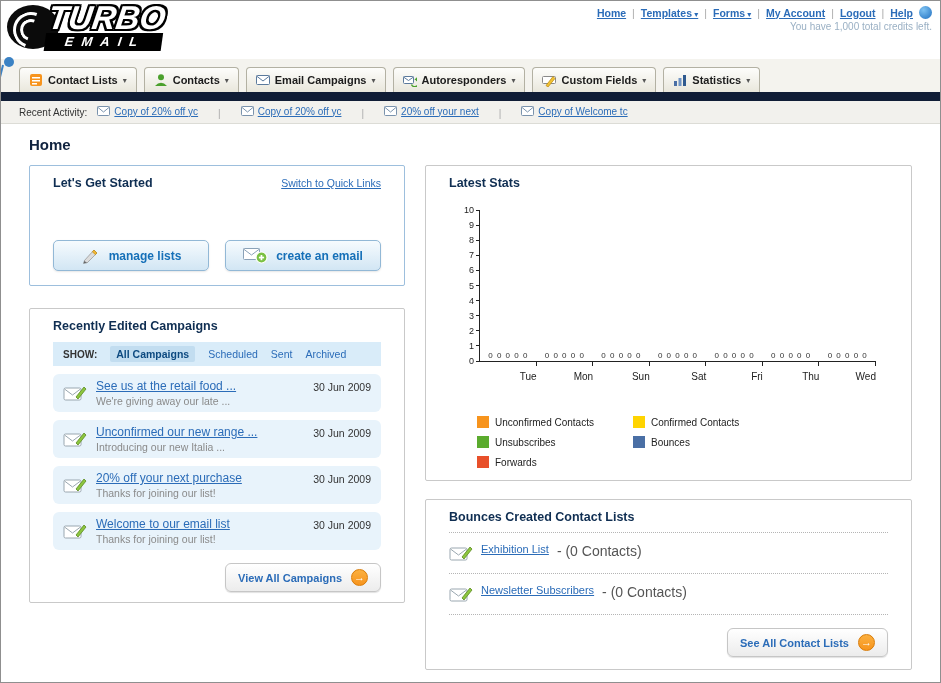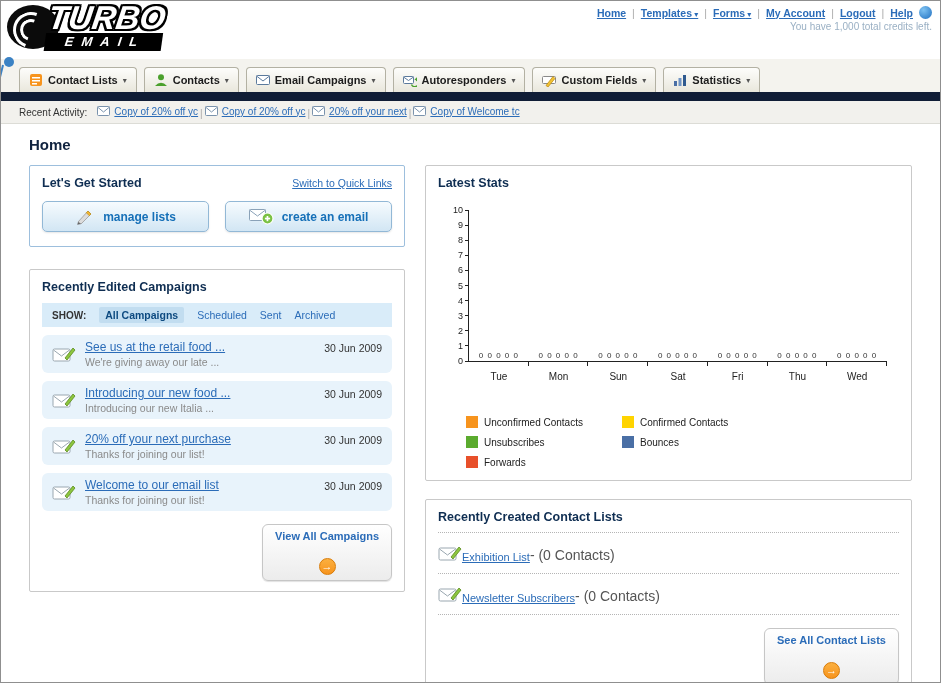--- a/index.html
+++ b/index.html
@@ -38,79 +38,79 @@
       background:linear-gradient(#fdfdfb,#e9e7dc); border:1px solid #b3b1a3; border-bottom:none;
       border-radius:4px 4px 0 0; font-size:11px; font-weight:bold; color:#1c1c1c; cursor:pointer; white-space:nowrap; }
   .tab .dd { font-size:8px; color:#555; }
   .tab-icon svg { display:block; }
   .darkbar { height:9px; background:#101d36; flex:none; }
 
   
   .activity-bar { height:23px; background:#f2f1ed; border-bottom:1px solid #dcdcd6; display:flex;
       align-items:center; padding-left:18px; font-size:10px; color:#333; flex:none; }
   .activity-label { margin-right:10px; }
-  .activity-item { display:inline-flex; align-items:center; gap:4px; margin:0 2px; }
+  .activity-item { display:inline-flex; align-items:center; gap:4px; margin:0 20px; }
   .activity-item:first-child { margin-left:0; }
   .activity-link { color:#2b6cb8; text-decoration:underline; cursor:pointer; white-space:nowrap; }
   .icon svg { display:block; }
 
   
   main { flex:1; padding:8px 28px 0 28px; }
   h1 { font-size:15px; color:#10233f; margin:4px 0 12px; }
   .columns { display:flex; gap:20px; align-items:flex-start; }
   .col-left { width:376px; flex:none; }
   .col-right { flex:1; }
 
-  .panel { background:#fff; border:1px solid #c9c9c9; border-radius:2px; padding:10px 12px; }
+  .panel { background:#fff; border:1px solid #c9c9c9; border-radius:2px; padding:10px 23px; }
   .panel-head { display:flex; justify-content:space-between; align-items:center; }
   .panel-title { font-size:12.5px; font-weight:bold; color:#0f2e52; }
   .link { color:#2b6cb8; text-decoration:underline; font-size:10.5px; cursor:pointer; }
 
   .get-started { border-color:#9dbfdd; padding-bottom:14px; }
   .gs-buttons { display:flex; gap:16px; margin-top:11px; }
   .blue-btn { display:inline-flex; align-items:center; justify-content:center; gap:8px; width:190px; height:31px;
       background:linear-gradient(#f6fbfe,#d2e6f4); border:1px solid #92b8d6; border-radius:5px;
       color:#1670b8; font-weight:bold; font-size:12px; cursor:pointer; box-shadow:0 1px 2px rgba(0,0,0,.1);
-      font-family:"Liberation Sans","DejaVu Sans",sans-serif; }
+      font-family:"Liberation Sans","DejaVu Sans",sans-serif;margin-top:39px; }
 
   .campaigns { margin-top:22px; padding-bottom:10px; }
   .filter-bar { display:flex; align-items:center; gap:13px; background:#d9ecf9; margin-top:9px; padding:4px 10px; font-size:10px; }
   .show-label { font-weight:bold; color:#333; }
   .filter { color:#2b6cb8; cursor:pointer; font-size:10.5px; text-decoration:none; }
   .filter.selected { color:#0d4a80; font-weight:bold; background:#c2ddf0; padding:2px 6px; border-radius:2px; }
   .campaign-item { position:relative; display:flex; align-items:center; gap:9px; background:#e8f3fb;
       border-radius:6px; margin-top:8px; padding:5px 10px; min-height:38px; cursor:pointer; }
   .c-title { color:#2b6cb8; text-decoration:underline; font-size:12px; display:block; cursor:pointer; }
   .c-sub { color:#8a8a8a; font-size:10.5px; margin-top:2px; }
   .c-date { position:absolute; right:10px; top:7px; font-size:10.5px; color:#333; }
   .btn-row { display:flex; justify-content:flex-end; margin-top:13px; }
-  .panel-btn { display:inline-flex; align-items:center; gap:16px; background:linear-gradient(#fff,#ececec);
+  .panel-btn { display:inline-flex; align-items:center; gap:9px; background:linear-gradient(#fff,#ececec);
       border:1px solid #c6c6c6; border-radius:6px; padding:5px 12px; color:#2b6cb8; font-weight:bold;
       font-size:11px; cursor:pointer; box-shadow:0 1px 1px rgba(0,0,0,.12);
-      font-family:"Liberation Sans","DejaVu Sans",sans-serif;flex-direction:column; }
+      font-family:"Liberation Sans","DejaVu Sans",sans-serif; }
   .arrow-circle { display:inline-flex; align-items:center; justify-content:center; width:17px; height:17px;
       border-radius:50%; background:linear-gradient(#fbb040,#f7941d); border:1px solid #d97b06; color:#fff;
       font-weight:bold; font-size:11px; line-height:1; }
 
   .stats select { width:100%; margin-top:8px; font-size:11px; height:21px; border:1px solid #777; background:#fff; color:#222; }
   .chart { position:relative; height:212px; margin-top:10px; }
   .plot { position:absolute; left:30px; right:12px; top:10px; bottom:50px; border-left:1px solid #222; border-bottom:1px solid #222; }
   .ylab { position:absolute; right:calc(100% + 6px); font-size:9px; color:#222; transform:translateY(-50%); }
   .ytickmark { position:absolute; left:-4px; width:4px; height:1px; background:#222; }
   .xgroup { position:absolute; bottom:0; height:100%; }
   .zeros { position:absolute; bottom:1px; width:100%; text-align:center; font-size:8px; color:#333; white-space:nowrap; letter-spacing:1px; }
   .xtickmark { position:absolute; bottom:-5px; width:1px; height:5px; background:#222; }
-  .day { position:absolute; bottom:-21px; width:100%; text-align:center; font-size:10px; color:#222; }
+  .day { position:absolute; bottom:-21px; width:100%; text-align:right; font-size:10px; color:#222; }
   .legend { display:flex; flex-wrap:wrap; margin:4px 0 2px 28px; row-gap:8px; }
   .legend-item { display:flex; align-items:center; gap:6px; width:156px; font-size:10px; color:#222; }
   .legend-swatch { width:12px; height:12px; display:inline-block; flex:none; }
 
   .lists { margin-top:18px; padding-bottom:12px; }
   .dotted-sep { border-top:1px dotted #b5b5b5; margin:8px 0; }
-  .list-item { display:flex; align-items:flex-end; padding:2px 0; font-size:11px; cursor:pointer; }
+  .list-item { display:flex; align-items:flex-start; gap:8px; padding:2px 0; font-size:11px; cursor:pointer; }
   .list-link { color:#2b6cb8; text-decoration:underline; cursor:pointer; }
   .list-detail { color:#555; font-size:14px; }
 </style>
 </head>
 <body>
 
 <div class="page">
 
   <header>
     <div class="logo">
@@ -313,21 +313,21 @@
               </div>
               <div class="campaign-item">
                 <span class="icon">
                   <svg width="24" height="20" viewBox="0 0 24 20">
                     <rect x="1" y="5" width="17" height="12" rx="1.5" fill="#fff" stroke="#9aa7b0"></rect>
                     <path d="M1.5,6 L9.5,12 L17.5,6" fill="none" stroke="#9aa7b0"></path>
                     <path d="M13,14 L21,4 L23,6 L15,16 Z" fill="#8dc63f" stroke="#5a8a1f" stroke-width="0.8"></path>
                   </svg>
                 </span>
                 <div class="c-text">
-                  <a class="c-title">Introducing our new food ...</a>
+                  <a class="c-title">Unconfirmed our new range ...</a>
                   <div class="c-sub">Introducing our new Italia ...</div>
                 </div>
                 <div class="c-date">30 Jun 2009</div>
               </div>
               <div class="campaign-item">
                 <span class="icon">
                   <svg width="24" height="20" viewBox="0 0 24 20">
                     <rect x="1" y="5" width="17" height="12" rx="1.5" fill="#fff" stroke="#9aa7b0"></rect>
                     <path d="M1.5,6 L9.5,12 L17.5,6" fill="none" stroke="#9aa7b0"></path>
                     <path d="M13,14 L21,4 L23,6 L15,16 Z" fill="#8dc63f" stroke="#5a8a1f" stroke-width="0.8"></path>
@@ -450,21 +450,21 @@
               </div>
               <div class="legend-item">
                 <span class="legend-swatch" style="background: rgb(232, 80, 42);"></span>
                 <span class="lname">Forwards</span>
               </div>
             </div>
         </section>
 
         <section class="panel lists">
           <div class="panel-head">
-            <span class="panel-title">Recently Created Contact Lists</span>
+            <span class="panel-title">Bounces Created Contact Lists</span>
           </div>
           <div id="contact-list-items">
               <div class="dotted-sep"></div>
               <div class="list-item">
                 <span class="icon">
                   <svg width="24" height="20" viewBox="0 0 24 20">
                     <rect x="1" y="5" width="17" height="12" rx="1.5" fill="#fff" stroke="#9aa7b0"></rect>
                     <path d="M1.5,6 L9.5,12 L17.5,6" fill="none" stroke="#9aa7b0"></path>
                     <path d="M13,14 L21,4 L23,6 L15,16 Z" fill="#8dc63f" stroke="#5a8a1f" stroke-width="0.8"></path>
                   </svg>

